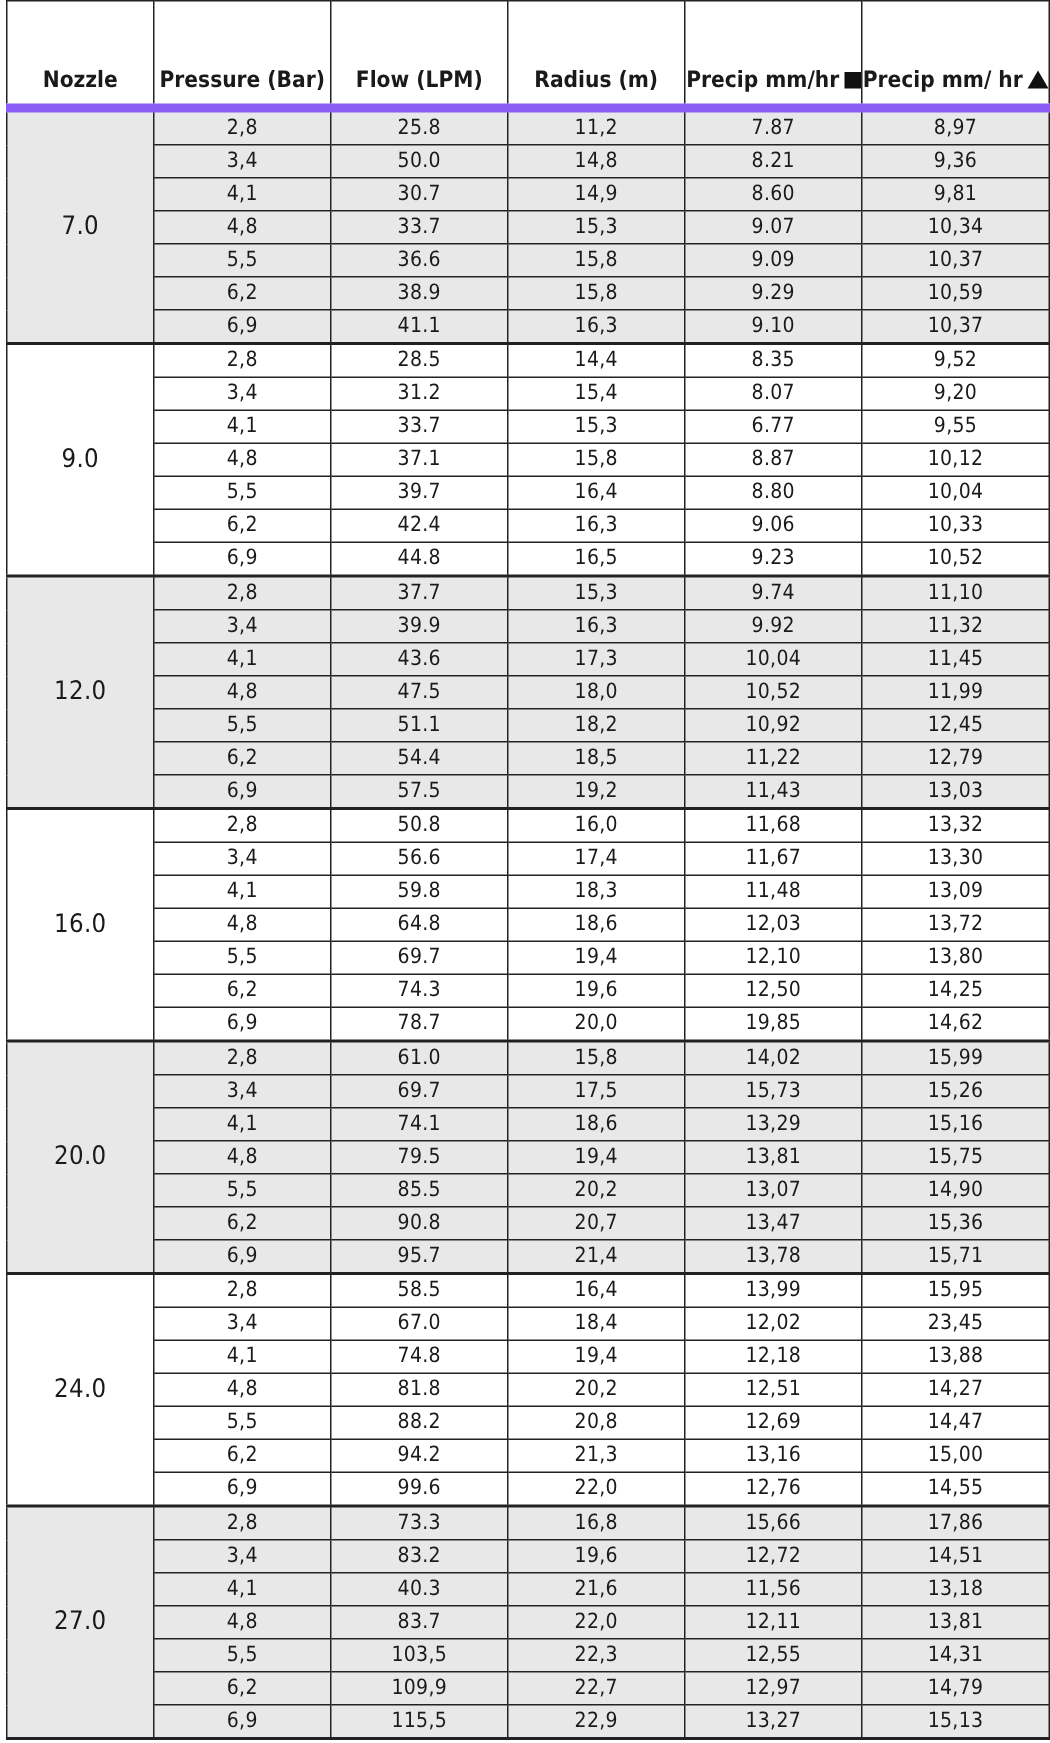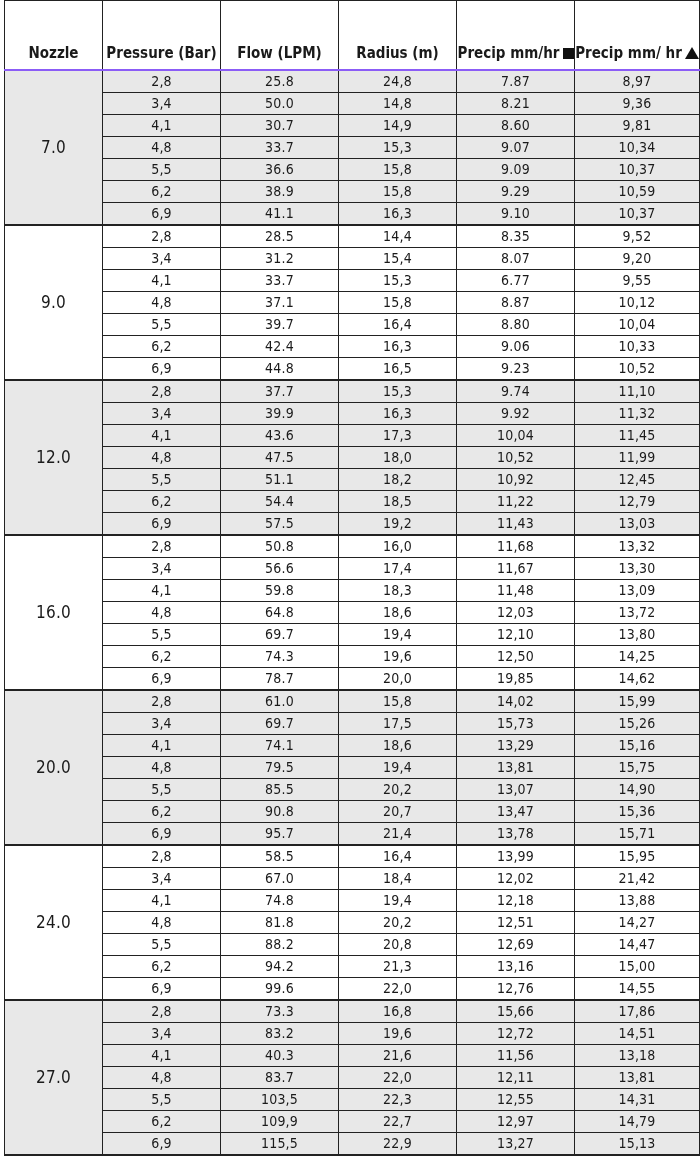--- a/index.html
+++ b/index.html
@@ -1,20 +1,20 @@
 <!DOCTYPE html>
 <html><head>
 <meta charset="utf-8">
 <style>
   html, body { margin: 0; padding: 0; background: #ffffff; }
   body { width: 700px; height: 1162px; overflow: hidden; font-family: "DejaVu Sans Condensed", "DejaVu Sans", sans-serif; color: #1a1a1a; }
   table { border-collapse: collapse; width: 695px; margin-left: 4px; table-layout: fixed; }
   th, td { border: 1px solid #222; text-align: center; padding: 0; }
   thead th { height: 62px; font-weight: bold; font-size: 15px; line-height: 19px; vertical-align: bottom; padding-bottom: 6px; background: #fff; }
-  thead tr { border-bottom: 2px solid #8b5cf6; }
+  thead tr { border-bottom: 6px solid #8b5cf6; }
   td { height: 21px; font-size: 14px; line-height: 21px; letter-spacing: 0.2px; font-stretch: condensed; }
   td.nozzle { font-size: 17px; vertical-align: middle; text-align: center; }
   tr.shade td { background: #e8e8e8; }
   tbody.group { border-bottom: 2px solid #222; }
   td.val { border-top: 1px solid #333; }
   .sq { display: inline-block; width: 11px; height: 11px; background: #111; vertical-align: -1px; margin-left: 3px; }
   .tri { display: inline-block; width: 0; height: 0; border-left: 7px solid transparent; border-right: 7px solid transparent; border-bottom: 12px solid #111; vertical-align: -1px; margin-left: 3px; }
   col.c1 { width: 98px; } col.c2 { width: 118px; } col.c3 { width: 118px; } col.c4 { width: 118px; } col.c5 { width: 118px; } col.c6 { width: 125px; }
 </style>
 </head>
@@ -37,21 +37,21 @@
       <th><span>Radius (m)</span></th>
       <th><span>Precip mm/hr</span><span class="sq"></span></th>
       <th><span>Precip mm/ hr</span><span class="tri"></span></th>
     </tr>
   </thead>
 <tbody class="group">
       <tr class="shade">
         <td class="nozzle" rowspan="7">7.0</td>
         <td class="val">2,8</td>
         <td class="val">25.8</td>
-        <td class="val">24,8</td>
+        <td class="val">11,2</td>
         <td class="val">7.87</td>
         <td class="val">8,97</td>
       </tr>
       <tr class="shade">
         <td class="val">3,4</td>
         <td class="val">50.0</td>
         <td class="val">14,8</td>
         <td class="val">8.21</td>
         <td class="val">9,36</td>
       </tr>
@@ -306,21 +306,21 @@
         <td class="val">58.5</td>
         <td class="val">16,4</td>
         <td class="val">13,99</td>
         <td class="val">15,95</td>
       </tr>
       <tr>
         <td class="val">3,4</td>
         <td class="val">67.0</td>
         <td class="val">18,4</td>
         <td class="val">12,02</td>
-        <td class="val">21,42</td>
+        <td class="val">23,45</td>
       </tr>
       <tr>
         <td class="val">4,1</td>
         <td class="val">74.8</td>
         <td class="val">19,4</td>
         <td class="val">12,18</td>
         <td class="val">13,88</td>
       </tr>
       <tr>
         <td class="val">4,8</td>

